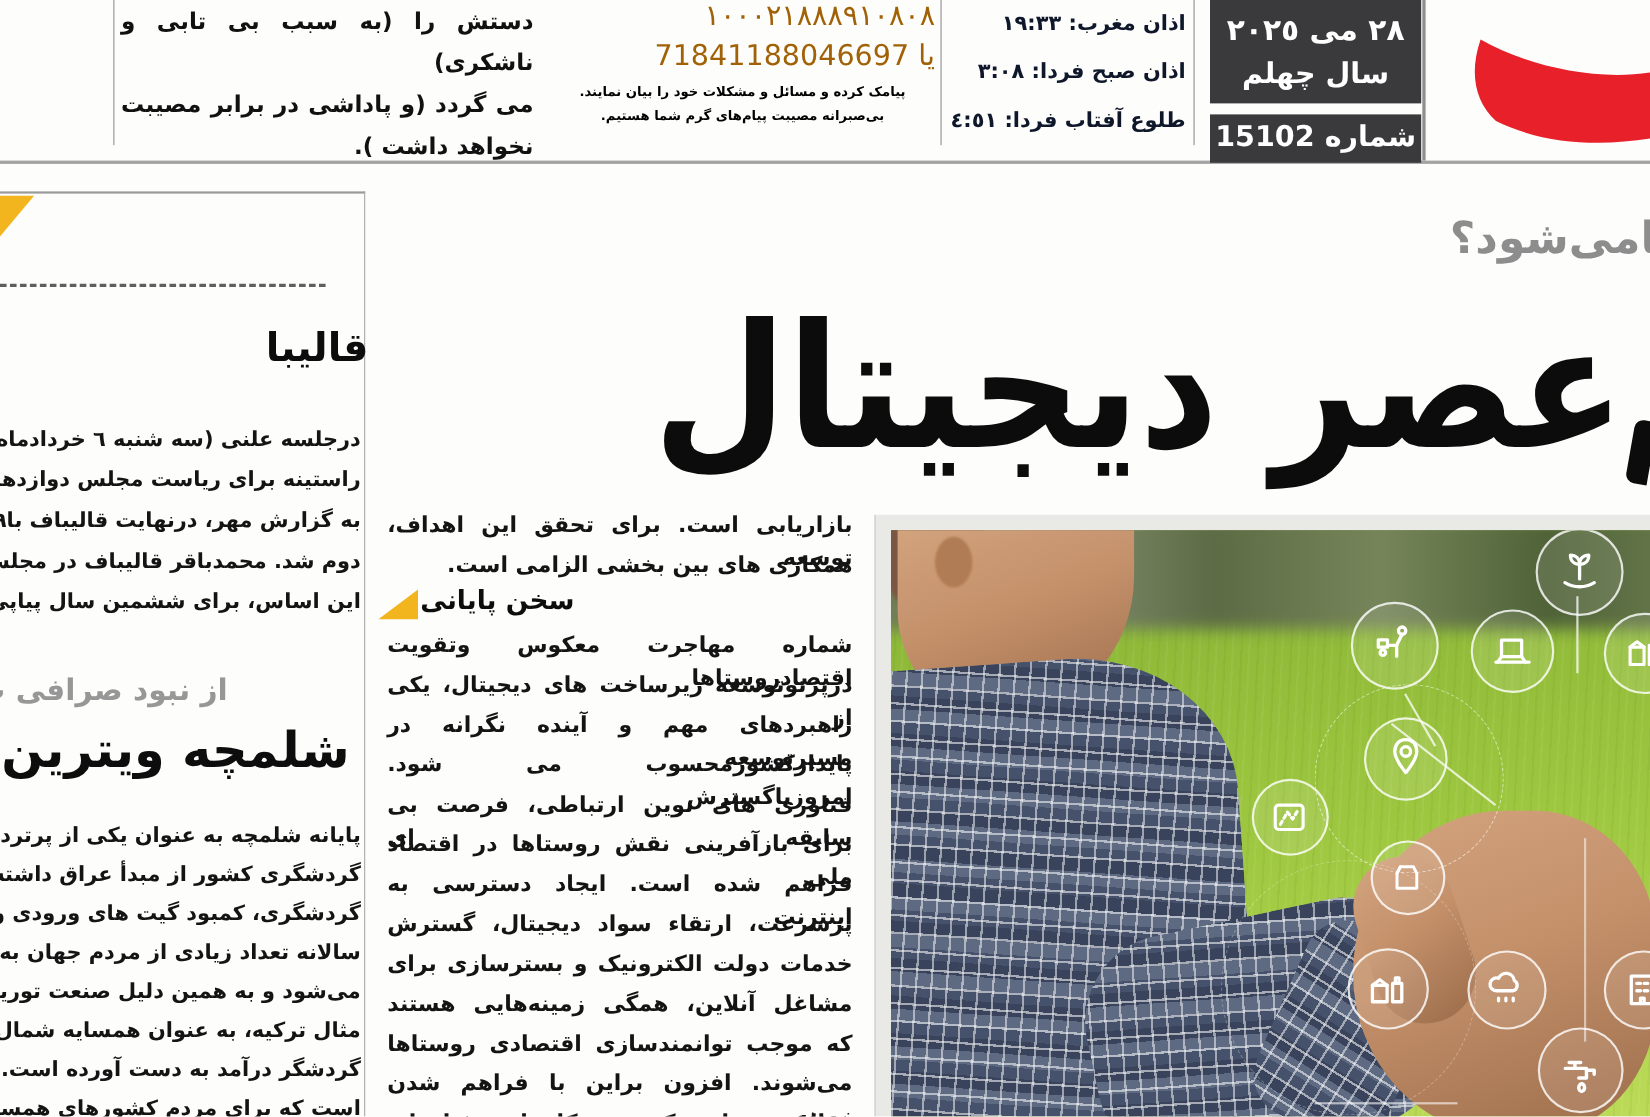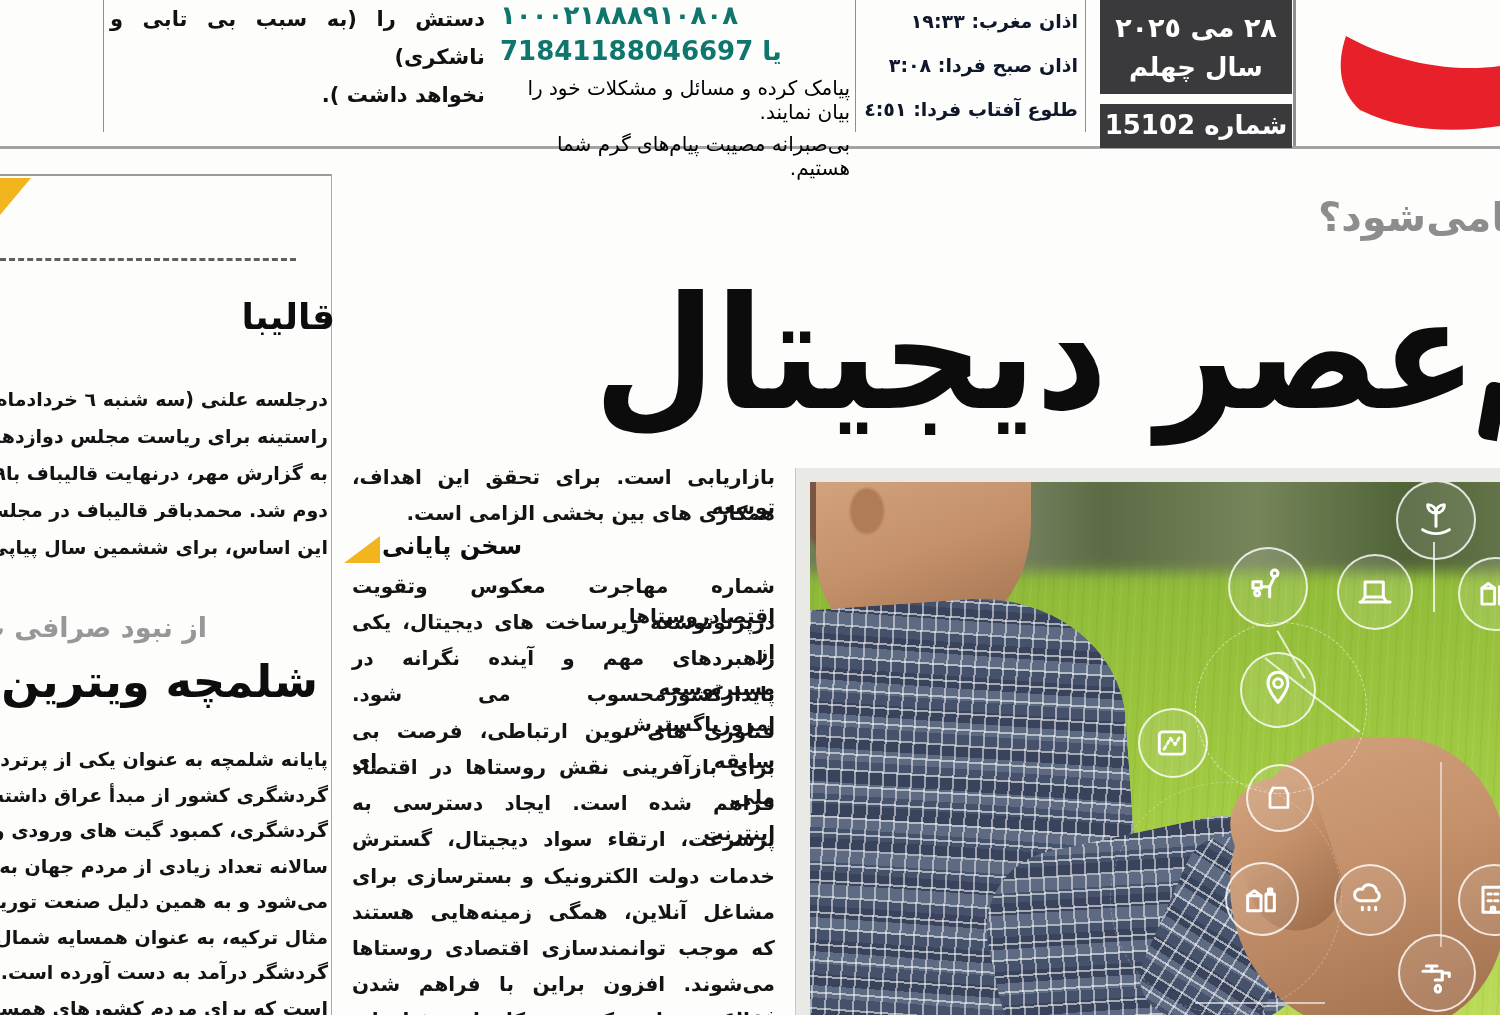--- a/index.html
+++ b/index.html
@@ -8,22 +8,22 @@
   .abs{position:absolute}
   .rtl{direction:rtl}
   .nw{white-space:nowrap}
   
   .vrule{position:absolute;background:#8f8f8f;width:1px}
   .hrule{position:absolute;background:#a3a3a3;height:3px}
   
   .quote-line{font-weight:700;font-size:21px;color:#111;line-height:38px}
   .jl{text-align:justify;text-align-last:justify}
   .tr{text-align:right}
-  .sms-num{font-weight:700;font-size:26px;color:#0f766e;text-align:left}
-  .sms-note{font-weight:400;font-size:20px;color:#000;text-align:right}
+  .sms-num{font-weight:400;font-size:26px;color:#a16207;text-align:right}
+  .sms-note{font-weight:700;font-size:12px;color:#000;text-align:center}
   .prayer{font-weight:700;font-size:19px;color:#0f172a;white-space:nowrap;text-align:right}
   .issue-box{position:absolute;background:#3a3a3c;color:#fff}
   .issue-text{position:absolute;width:100%;text-align:center;font-weight:700;color:#fff}
   
   .kicker-top{font-weight:700;font-size:40px;color:#8d8d8d}
   .headline{font-weight:700;color:#0c0c0c;font-size:140px;transform:scaleY(1.12);transform-origin:top right;letter-spacing:1px}
   
   .bodyline{font-weight:700;font-size:20px;color:#141414;line-height:30px}
   .cutline{position:absolute;direction:rtl;white-space:nowrap;font-weight:700;font-size:19px;color:#141414}
   .kicker-gray{font-weight:700;font-size:27px;color:#979797}
@@ -56,20 +56,21 @@
 <body>
 
 <div class="abs vrule" style="left:103px;top:0;height:132px"></div>
 <div class="abs vrule" style="left:855px;top:0;height:132px"></div>
 <div class="abs vrule" style="left:1085px;top:0;height:132px"></div>
 <div class="abs vrule" style="left:1293px;top:0;height:146px;width:3px"></div>
 <div class="abs hrule" style="left:0;top:146px;width:1500px"></div>
 
 <div class="abs rtl" style="left:110px;top:0;width:375px">
   <div class="quote-line jl">دستش را (به سبب بی تابی و ناشکری)</div>
+  <div class="quote-line jl">می گردد (و پاداشی در برابر مصیبت</div>
   <div class="quote-line tr">نخواهد داشت ).</div>
 </div>
 
 <div class="abs rtl" style="left:500px;top:0;width:350px">
   <div class="sms-num">١٠٠٠٢١٨٨٨٩١٠٨٠٨</div>
   <div class="sms-num" style="margin-top:6px">یا 71841188046697</div>
   <div class="sms-note" style="margin-top:10px">پیامک کرده و مسائل و مشکلات خود را بیان نمایند.</div>
   <div class="sms-note" style="margin-top:8px">بی‌صبرانه مصیبت پیام‌های گرم شما هستیم.</div>
 </div>
 

